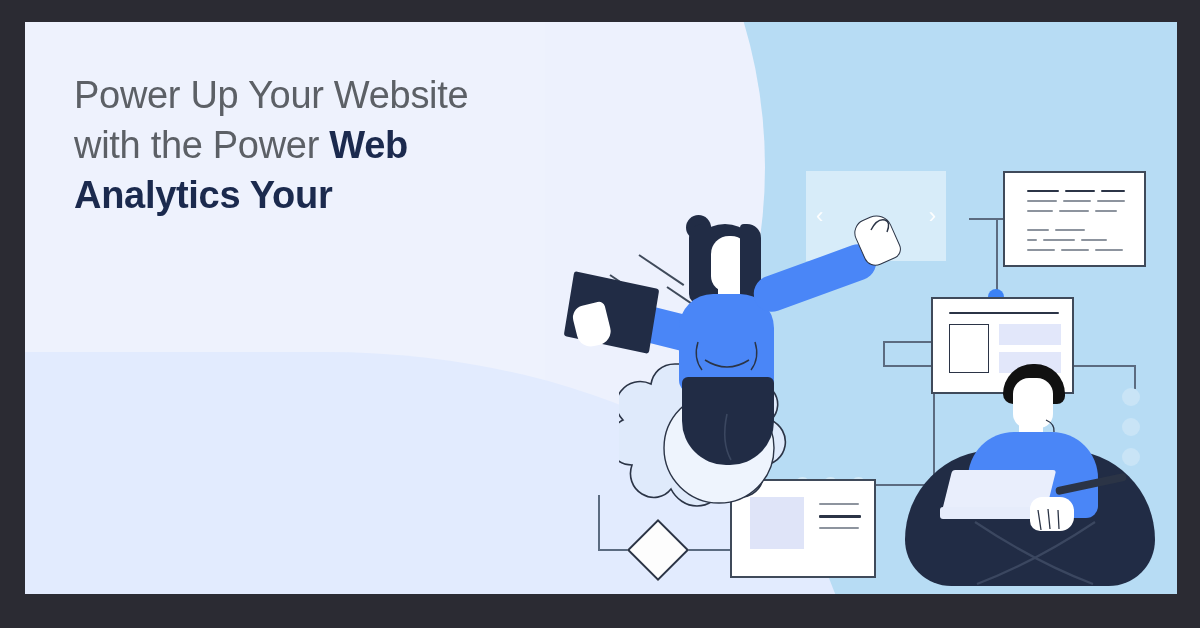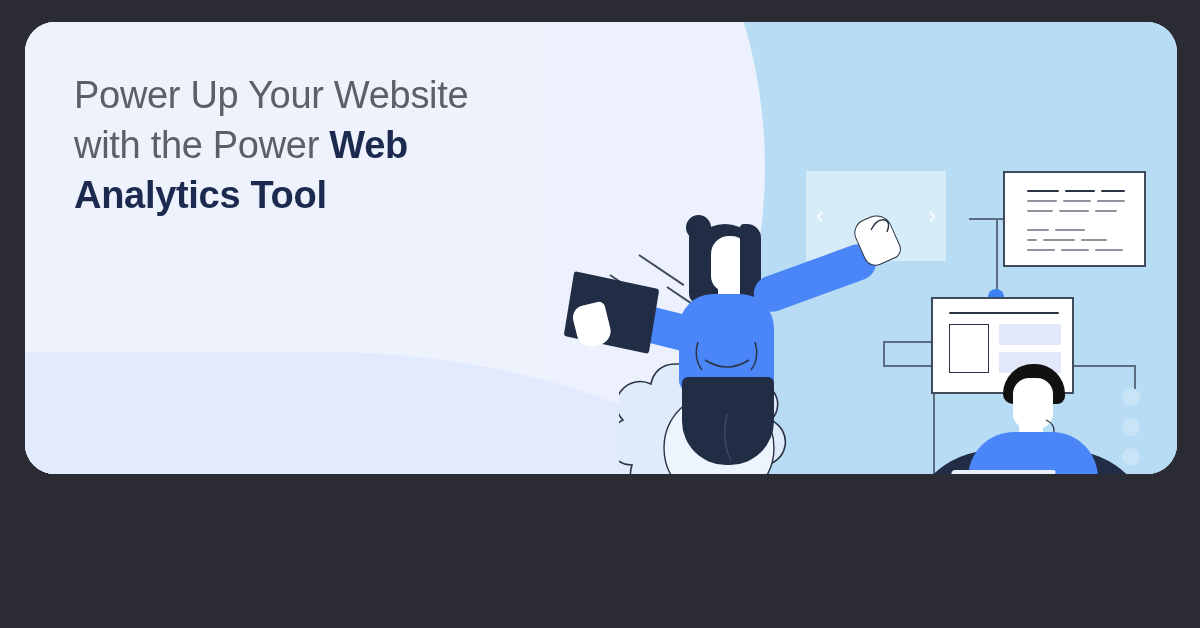--- a/index.html
+++ b/index.html
@@ -7,24 +7,23 @@
   .frame{
     position:relative;
     width:1200px;height:628px;
     background:#2b2b33;
     font-family:"Liberation Sans", sans-serif;
     overflow:hidden;
   }
   .canvas{
     position:absolute;
     left:25px;top:22px;
-    width:1152px;height:452px;
+    width:1152px;height:572px;
     background:#eef2fd;
     overflow:hidden;
-    border-radius:30px;
   }
   .bg-sky{
     position:absolute;left:560px;top:-160px;
     width:760px;height:900px;
     background:#b7dcf4;
     border-radius:50%;
   }
   .bg-sky2{
     position:absolute;left:700px;top:170px;
     width:560px;height:460px;
@@ -191,21 +190,21 @@
 
     <div class="bg-sky"></div>
     <div class="bg-sky2"></div>
     <div class="bg-pale-circle"></div>
     <div class="bg-pale-rect"></div>
     <div class="bg-bottom-blue"></div>
 
     <div class="headline">
       <span>Power Up Your Website</span><br>
       <span>with the Power </span><b>Web</b><br>
-      <b>Analytics Tool</b>
+      <b>Analytics Your</b>
     </div>
 
     <div class="conn v" style="left:971px;top:197px;height:86px;"></div>
     <div class="conn h" style="left:944px;top:196px;width:36px;"></div>
     <div class="node-dot" style="left:963px;top:267px;"></div>
 
     <div class="conn h" style="left:858px;top:319px;width:50px;"></div>
     <div class="conn h" style="left:858px;top:343px;width:50px;"></div>
     <div class="conn v" style="left:858px;top:319px;height:24px;"></div>
     <div class="conn h" style="left:842px;top:462px;width:68px;"></div>

